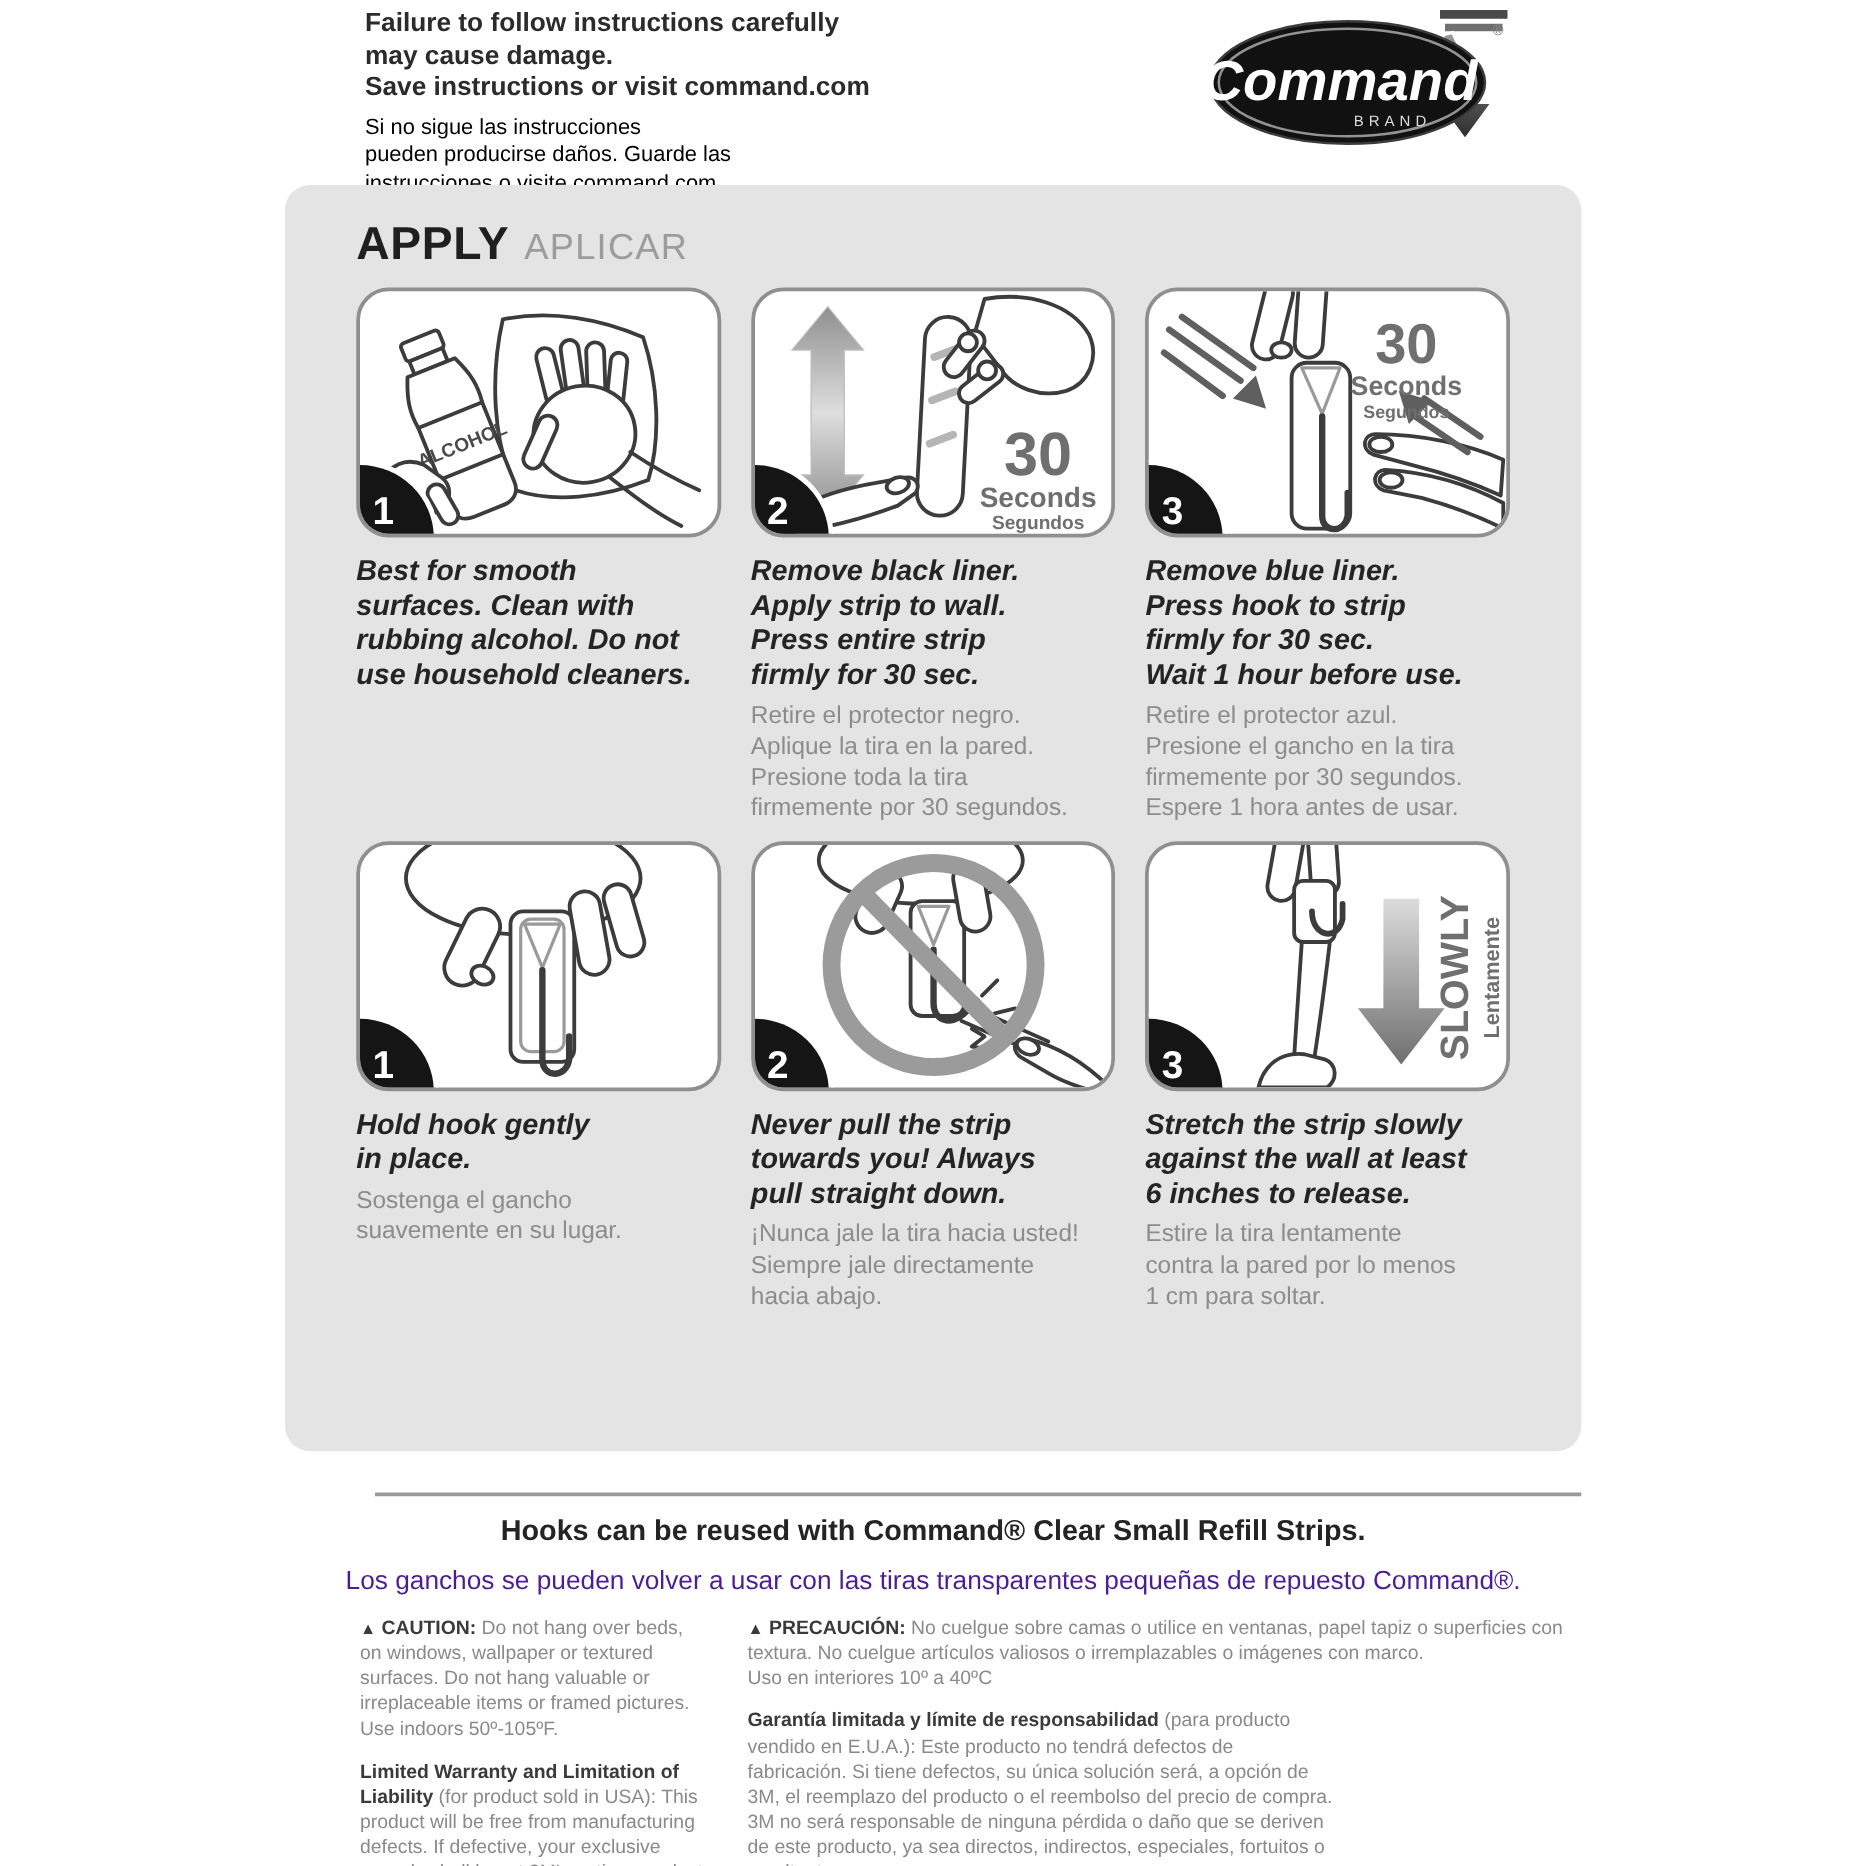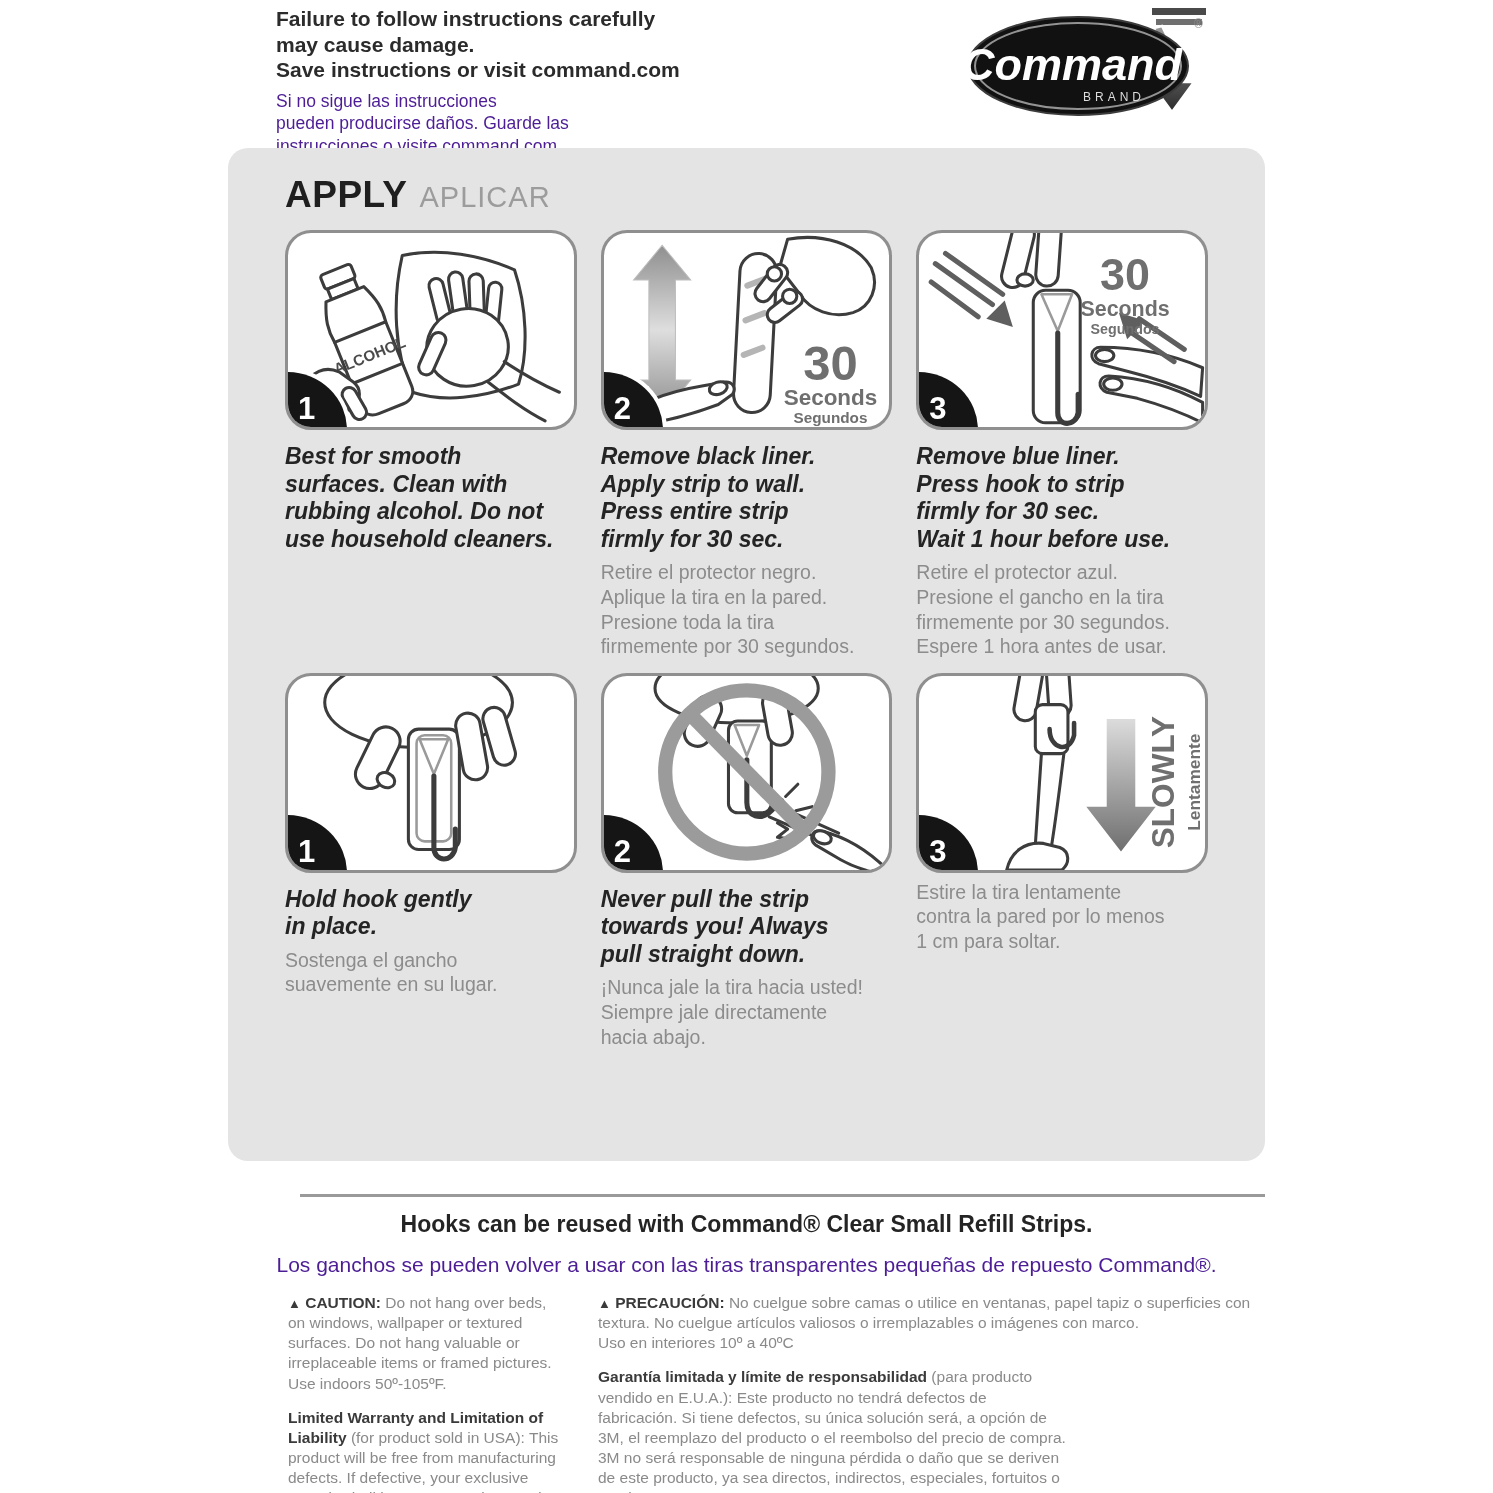--- a/index.html
+++ b/index.html
@@ -1,22 +1,22 @@
 <!DOCTYPE html>
 <html><head>
 <meta charset="utf-8">
 <style>
   html,body{margin:0;padding:0;background:#fff;}
   .page{position:relative;width:1493px;height:1493px;background:#fff;
         font-family:"Liberation Sans",sans-serif;color:#2b2b2b;overflow:hidden;}
 
   
-  .warn-block{position:absolute;left:276px;top:6px;width:460px;}
+  .warn-block{position:absolute;left:292px;top:6px;width:460px;}
   .warn-en{font-size:21px;font-weight:bold;line-height:1.22;color:#2b2b2b;white-space:pre-line;}
-  .warn-es{font-size:17.5px;color:#4c1d95;line-height:1.28;margin-top:7px;white-space:pre-line;}
+  .warn-es{font-size:17.5px;color:#000000;line-height:1.28;margin-top:7px;white-space:pre-line;}
   .brand-block{position:absolute;left:965px;top:6px;width:260px;text-align:center;}
   .brand-code{font-size:29px;color:#7b7b7b;font-weight:600;letter-spacing:.5px;margin-top:18px;}
   .brand-site{font-size:25px;color:#7b7b7b;margin-top:0px;}
 
   
   .panel{position:absolute;left:228px;top:148px;width:1037px;height:1013px;
          background:#e4e4e4;border-radius:20px;box-sizing:border-box;padding:0 57px;}
   .section-title{display:flex;align-items:baseline;gap:12px;text-align:right;}
   .section-title .en{font-size:37px;font-weight:800;color:#1f1f1f;letter-spacing:.5px;}
   .section-title .es{font-size:29px;color:#9c9c9c;letter-spacing:1px;}
@@ -317,20 +317,23 @@
               <path d="M86,190 C90,172 104,162 122,164 L138,168 C148,172 148,184 140,190 Z"></path>
             </g>
             <polygon points="184,42 212,42 212,128 232,128 198,172 164,128 184,128" fill="url(#downg)"></polygon>
             <text transform="rotate(-90 250 104)" x="250" y="104" text-anchor="middle" font-size="31" class="gray-txt" fill="#8a8a8a">SLOWLY</text>
             <text transform="rotate(-90 275 104)" x="275" y="104" text-anchor="middle" font-size="17" class="gray-txt" fill="#8a8a8a">Lentamente</text>
           </svg>
           <div class="badge">
             <span>3</span>
           </div>
         </div>
+        <h3 class="step-heading">Stretch the strip slowly
+against the wall at least
+6 inches to release.</h3>
         <p class="step-sub">Estire la tira lentamente
 contra la pared por lo menos
 1 cm para soltar.</p>
       </div>
     </div>
   </div>
 
   <div class="footer">
     <hr class="rule">
     <p class="reuse-en">Hooks can be reused with Command® Clear Small Refill Strips.</p>

